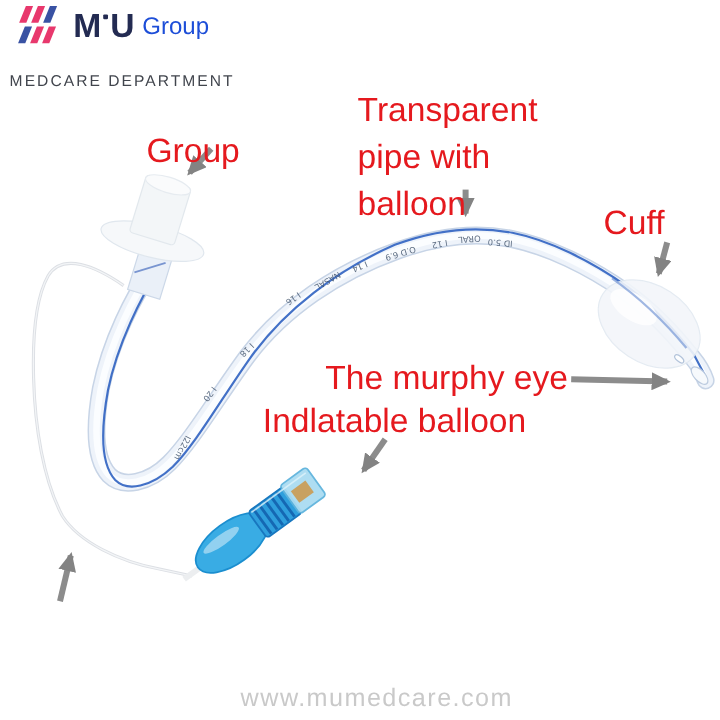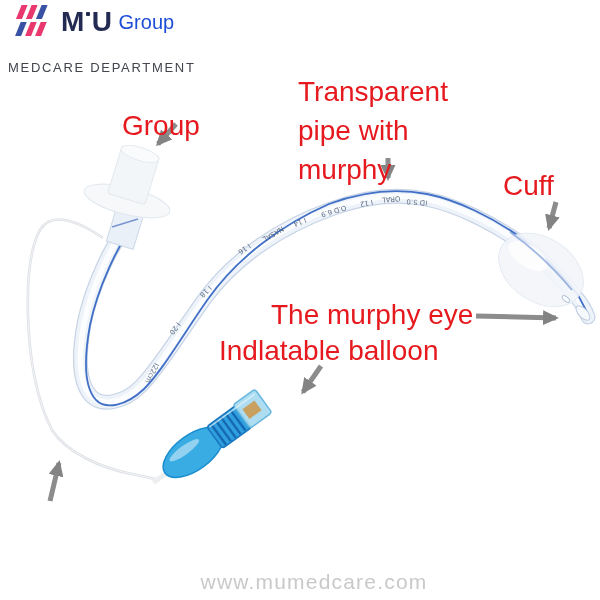--- a/index.html
+++ b/index.html
@@ -147,20 +147,20 @@
         <span class="lw-light">Group</span>
       </div>
     </div>
     <div class="logo-dept">MEDCARE DEPARTMENT</div>
   </div>
 
   <div class="lbl lbl-joint">Group</div>
   <div class="lbl lbl-tube">
     <div>Transparent</div>
     <div>pipe with</div>
-    <div>murphy</div>
+    <div>balloon</div>
   </div>
   <div class="lbl lbl-cuff">Cuff</div>
   <div class="lbl lbl-murphy">The murphy eye</div>
   <div class="lbl lbl-balloon">Indlatable balloon</div>
 
   <div class="wm">www.mumedcare.com</div>
 </div>
 
 </body></html>

